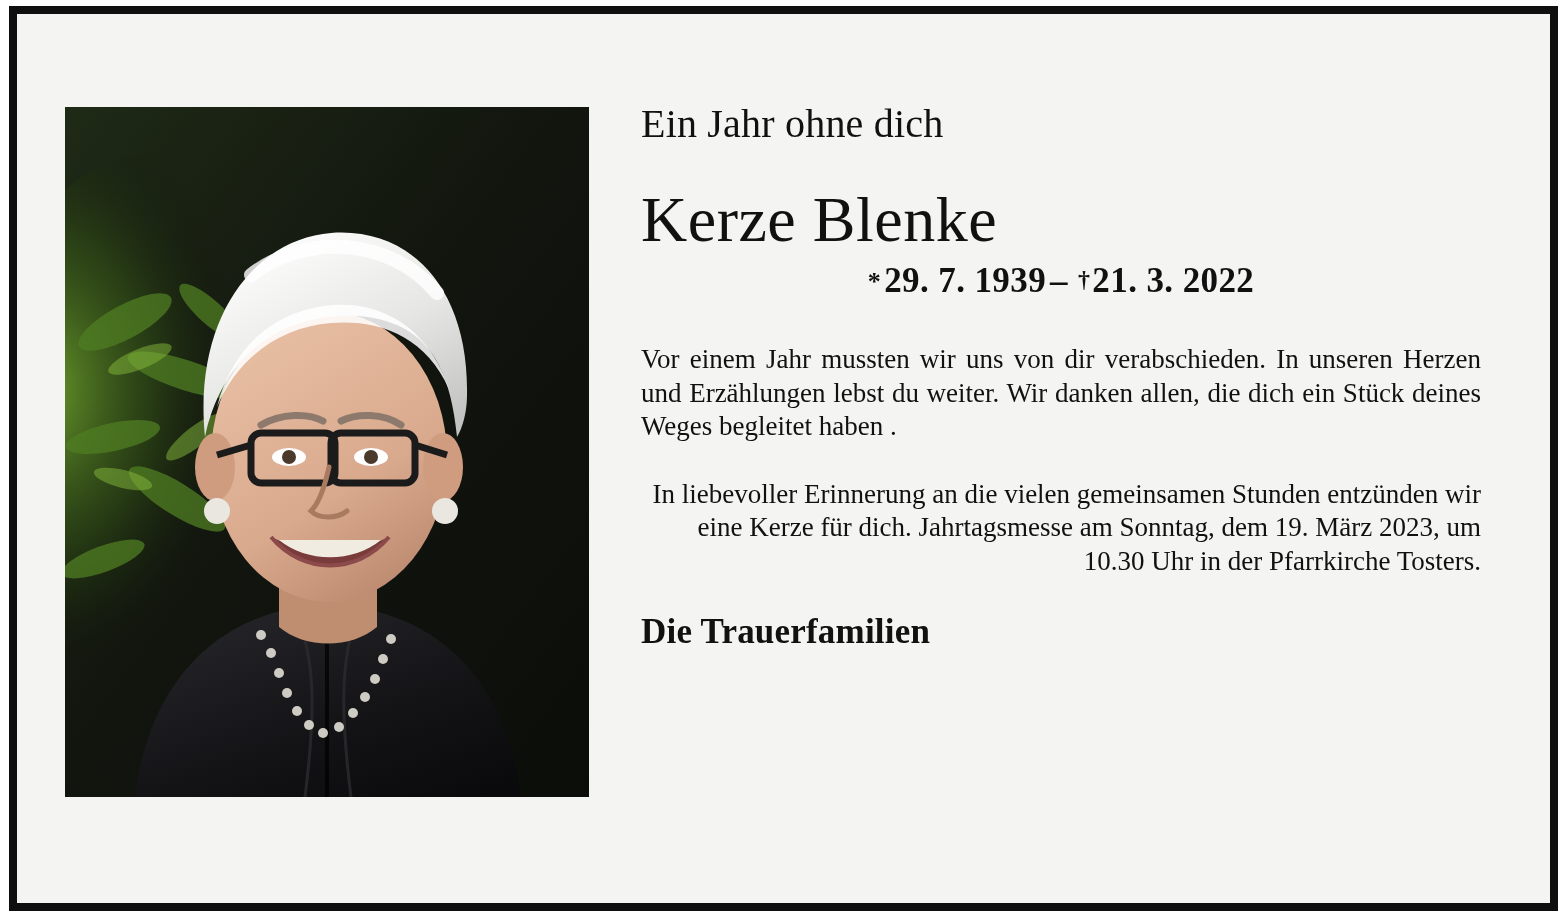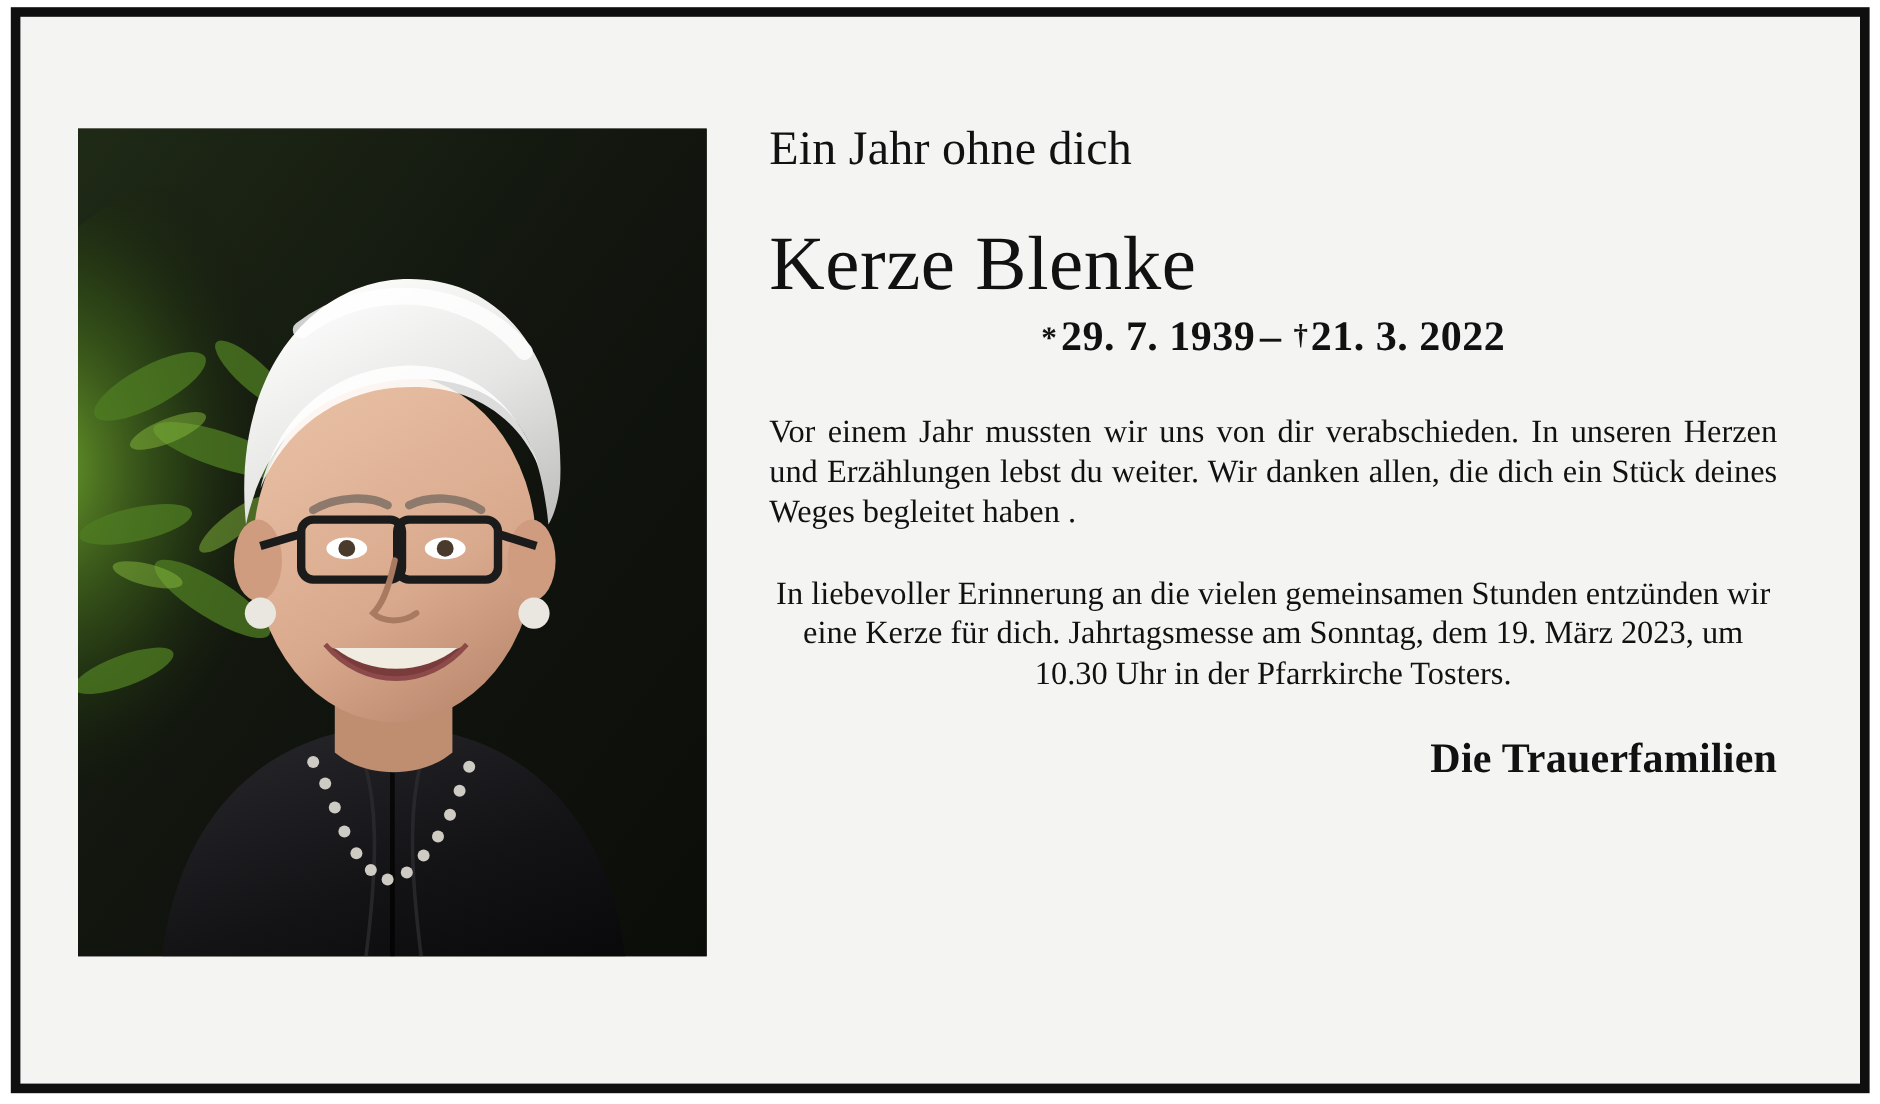--- a/index.html
+++ b/index.html
@@ -121,29 +121,28 @@
 
   .para {
     font-size: 27px;
     line-height: 1.24;
     text-align: justify;
     text-justify: inter-word;
     margin-bottom: 34px;
     hyphens: manual;
   }
   .para.last-left {
-    text-align: center;
+    text-align: right;
   }
 
   .signature {
     font-size: 35px;
     font-weight: bold;
     letter-spacing: 0.2px;
     margin-top: 26px;
-    text-align: right;
   }
 </style>
 </head>
 <body>
 
 <div class="page">
   <div class="frame">
     <div class="frame-inner">
       <div class="content">
 

